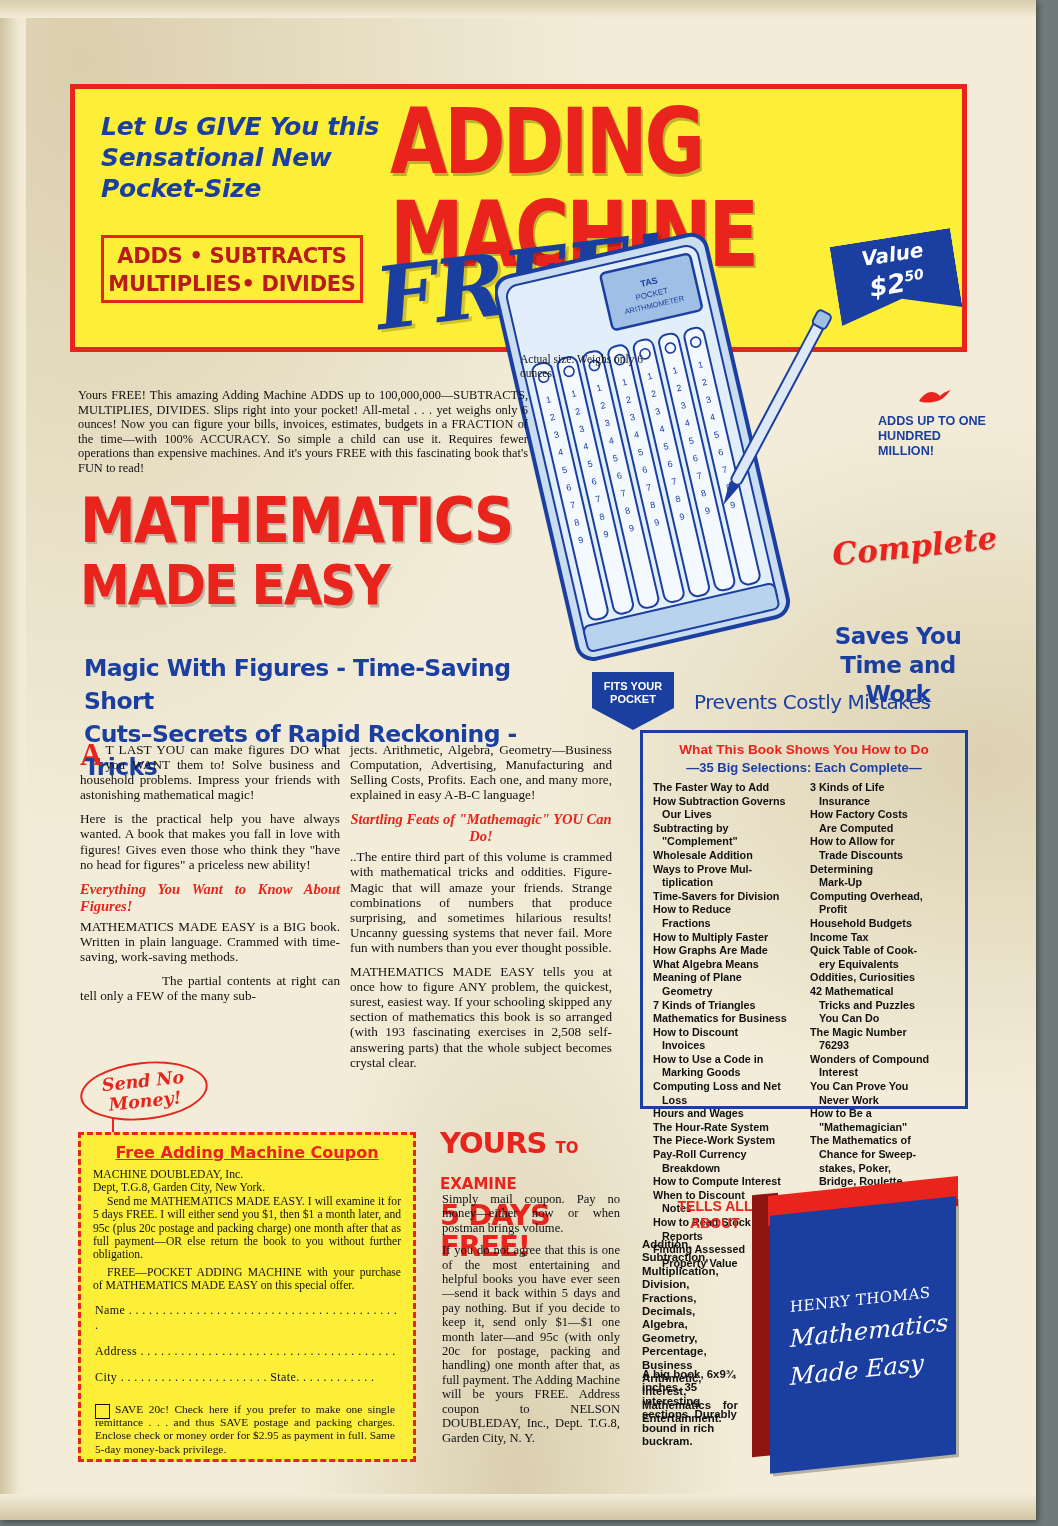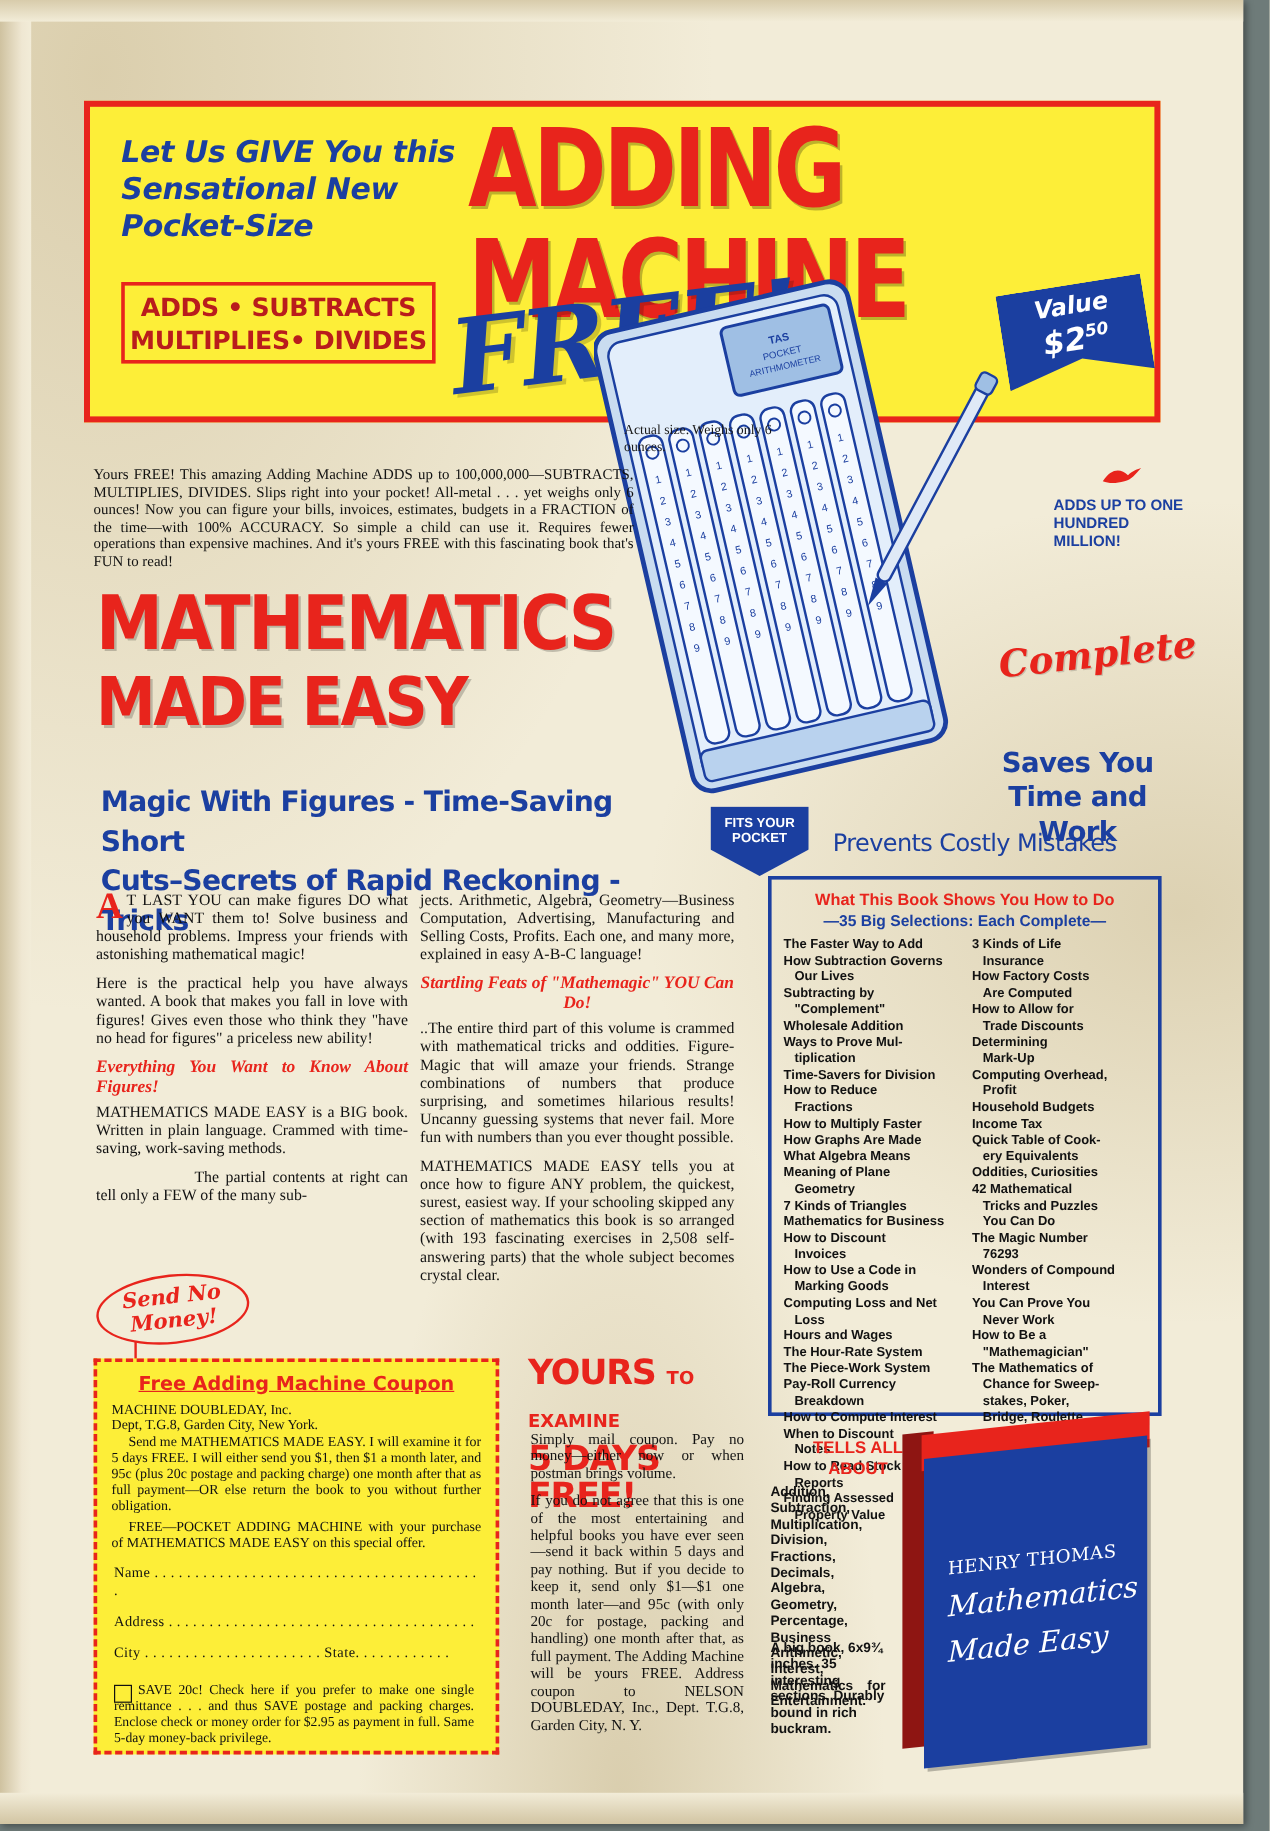--- a/index.html
+++ b/index.html
@@ -166,21 +166,21 @@
     font-size:12px;color:#111;}
   .fields div{margin-bottom:11px;letter-spacing:.4px;}
   .savebox{position:absolute;left:14px;top:268px;width:300px;
     font-family:"Liberation Serif",serif;font-size:11.4px;line-height:13.2px;
     color:#111;text-align:justify;}
   .chk{position:absolute;left:0;top:1px;width:13px;height:13px;border:1.6px solid #111;}
   .savetxt{margin-left:20px;}
 
   
   .bluebox{
-    position:absolute;left:640px;top:730px;width:328px;height:450px;
+    position:absolute;left:640px;top:730px;width:328px;height:379px;
     border:3px solid #1b3fa0;box-sizing:border-box;background:transparent;
   }
   .bb-title{color:#e8241c;font-family:"Liberation Sans",sans-serif;font-weight:bold;
     font-size:13.6px;line-height:17px;text-align:center;padding:8px 10px 2px;}
   .bb-sub{color:#1b3fa0;font-family:"Liberation Sans",sans-serif;font-weight:bold;
     font-size:13px;text-align:center;padding-bottom:6px;}
   .bb-cols{display:flex;padding:0 10px;gap:12px;}
   .bb-col{width:50%;font-family:"Liberation Sans",sans-serif;font-size:10.8px;
     line-height:12.6px;color:#111;font-weight:bold;}
   .bb-col div{margin-bottom:1px;}

